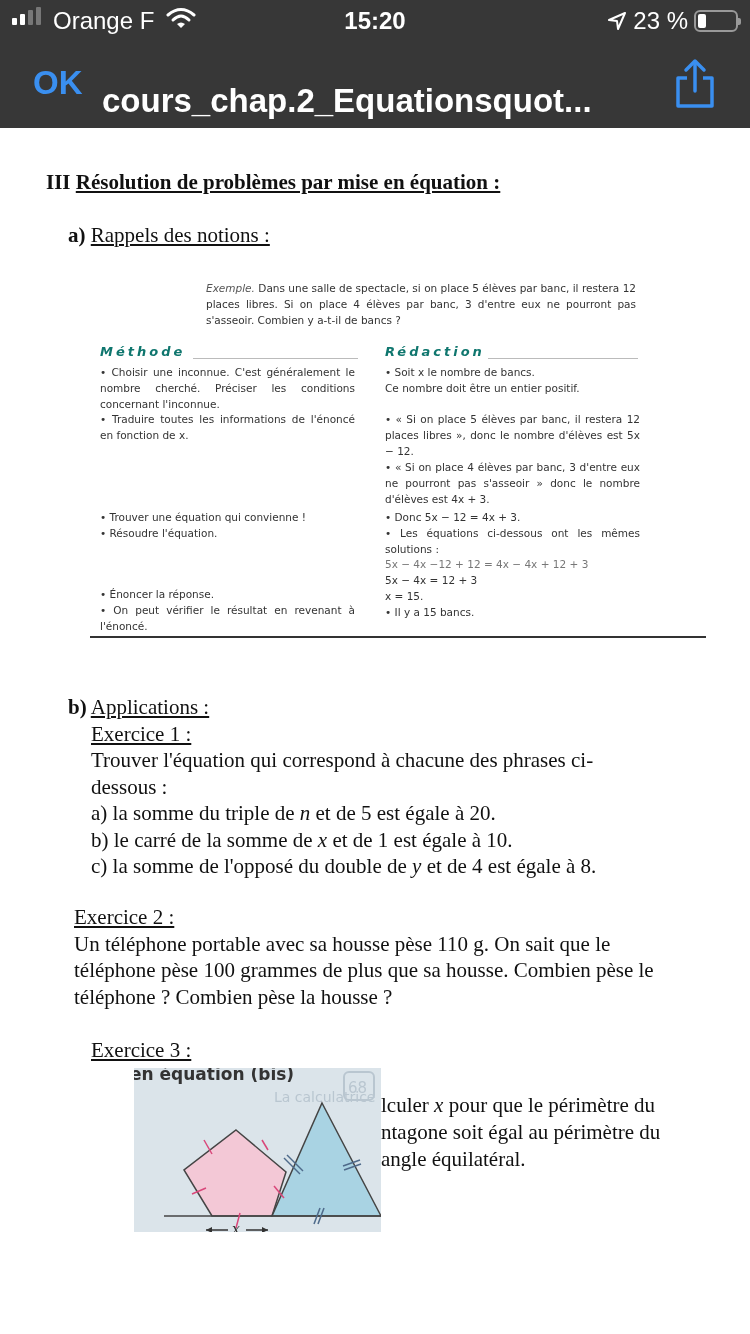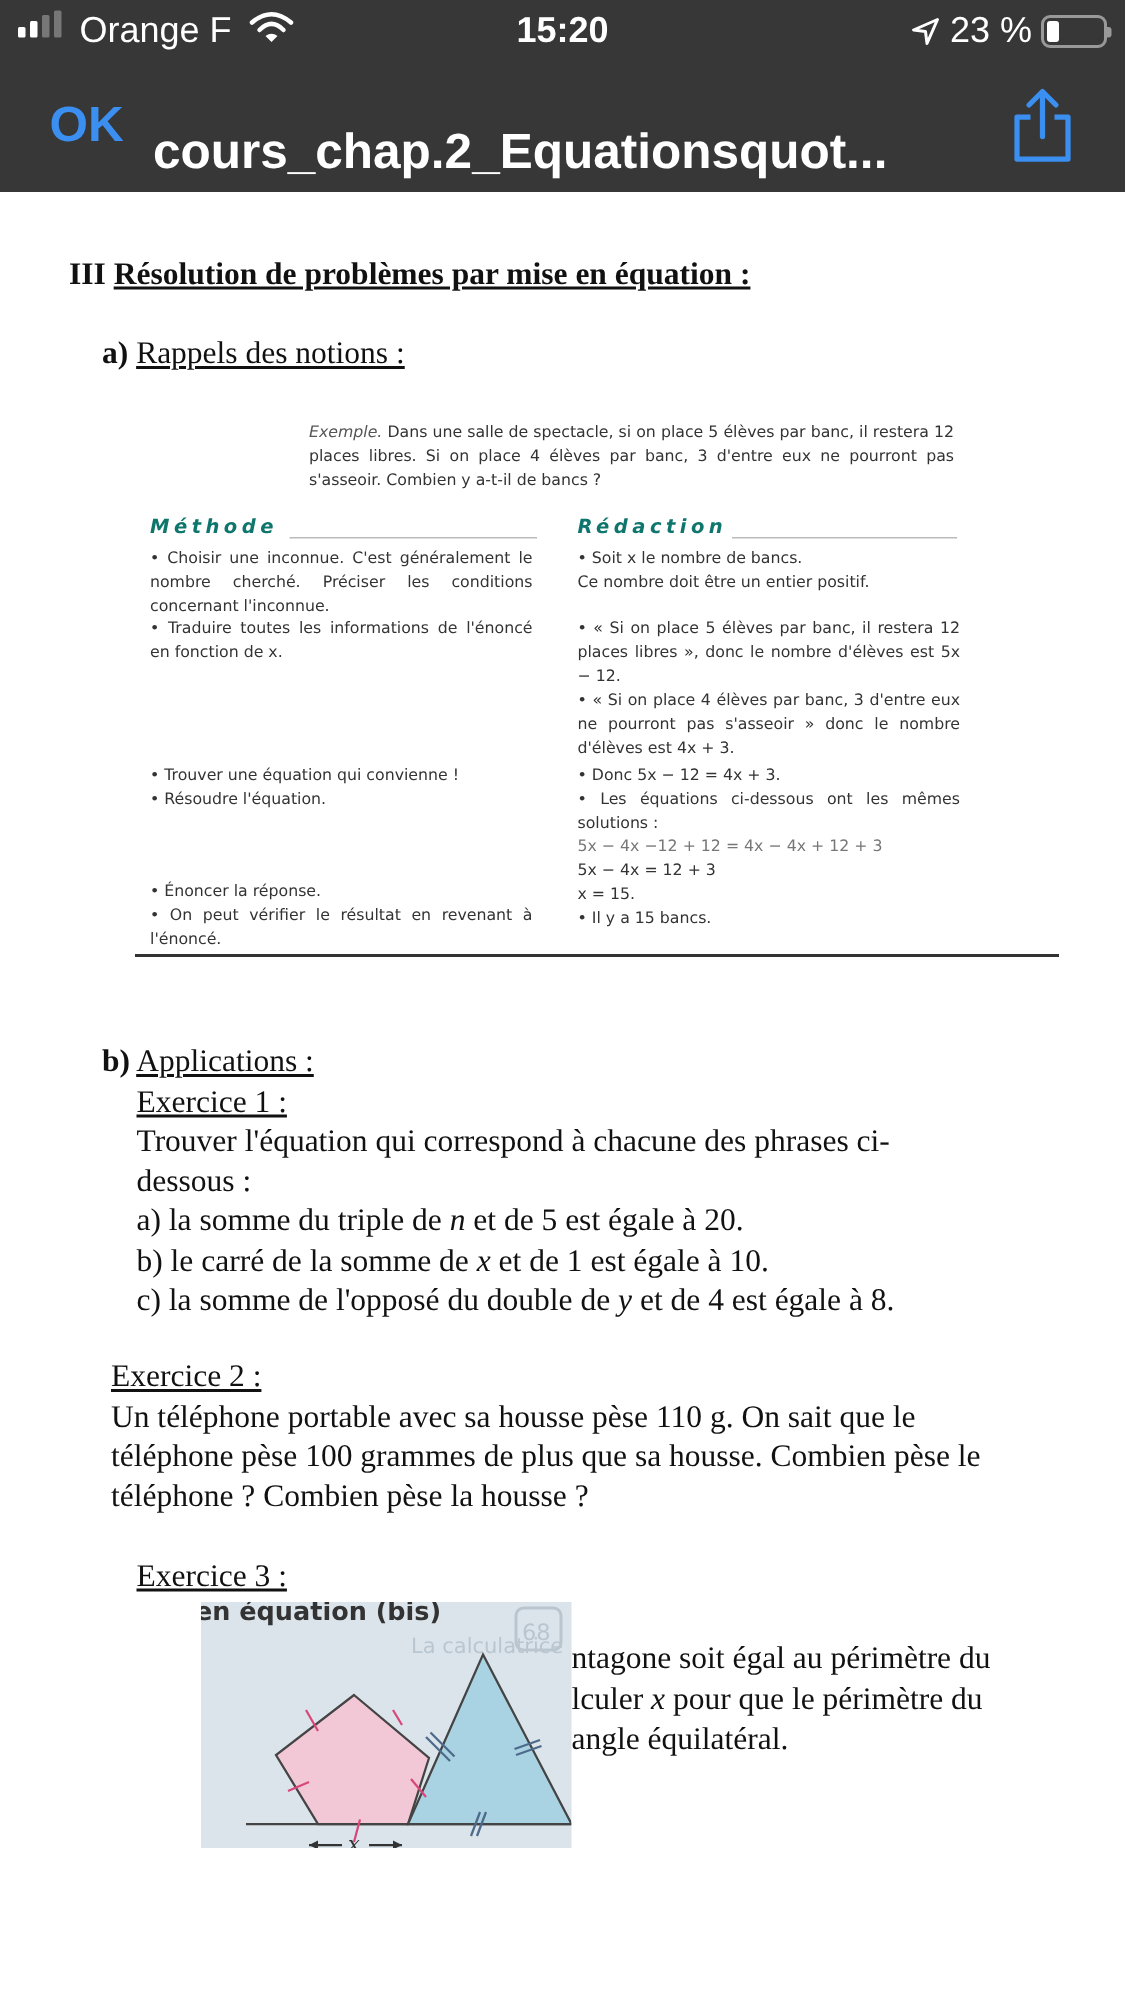--- a/index.html
+++ b/index.html
@@ -160,22 +160,22 @@
   <div class="body-text ex2">
     <div><u>Exercice 2 :</u></div>
     <div>Un téléphone portable avec sa housse pèse 110 g. On sait que le téléphone pèse 100 grammes de plus que sa housse. Combien pèse le téléphone ? Combien pèse la housse ?</div>
   </div>
 
   <div class="body-text ex3t">
     <u>Exercice 3 :</u>
   </div>
 
   <div class="ex3-text">
+    <div><span>lculer </span><i>x</i><span> pour que le périmètre du</span></div>
     <div>ntagone soit égal au périmètre du</div>
-    <div><span>lculer </span><i>x</i><span> pour que le périmètre du</span></div>
     <div>angle équilatéral.</div>
   </div>
 
   <div class="ex3-fig">
     <svg width="247" height="164" viewBox="0 0 247 164">
       <text x="-4" y="12" font-family="DejaVu Sans, sans-serif" font-size="17" font-weight="bold" fill="#333">en équation (bis)</text>
       <text x="140" y="34" font-family="DejaVu Sans, sans-serif" font-size="14" fill="#b9c6d0">La calculatrice</text>
       <rect x="210" y="4" width="30" height="28" rx="5" fill="none" stroke="#b9c6d0" stroke-width="2"></rect>
       <text x="214" y="25" font-family="DejaVu Sans, sans-serif" font-size="15" fill="#b9c6d0">68</text>
       <polygon points="102,62 152,104 138,148 78,148 50,102" fill="#f3c8d6" stroke="#444" stroke-width="1.5"></polygon>

